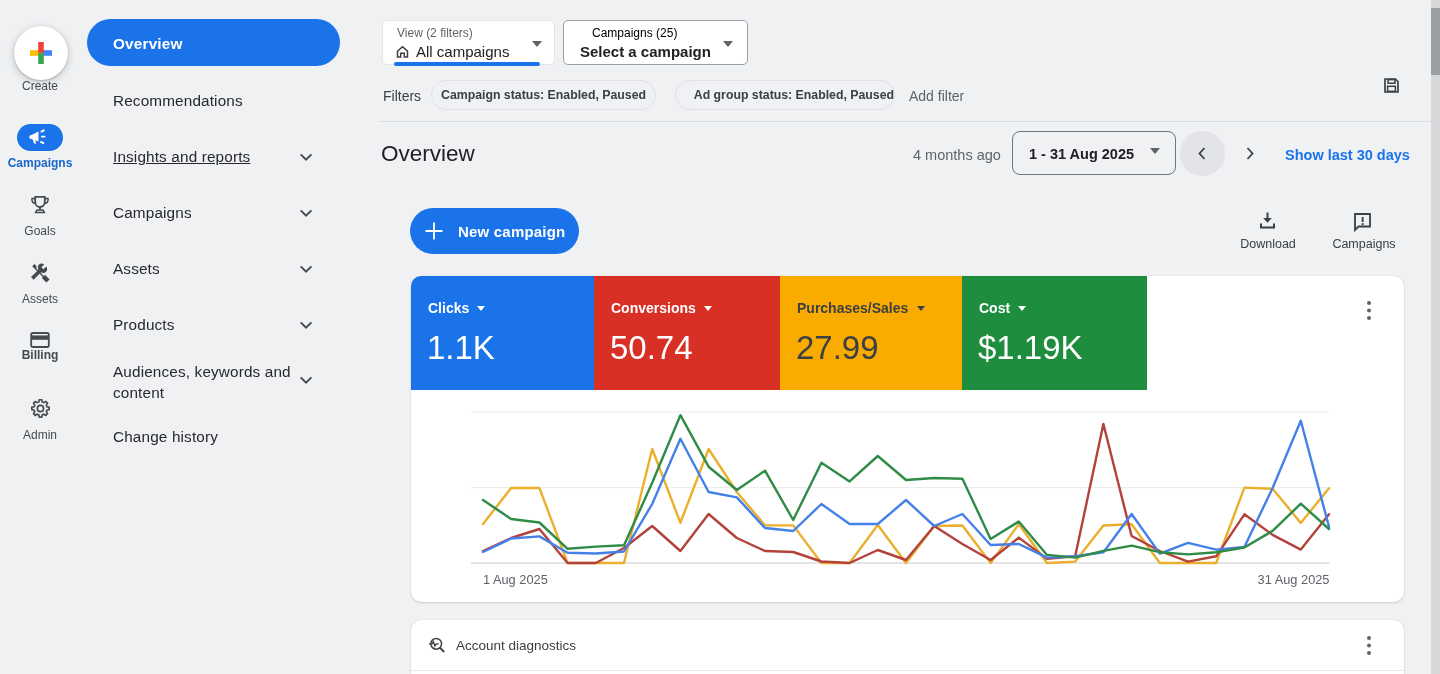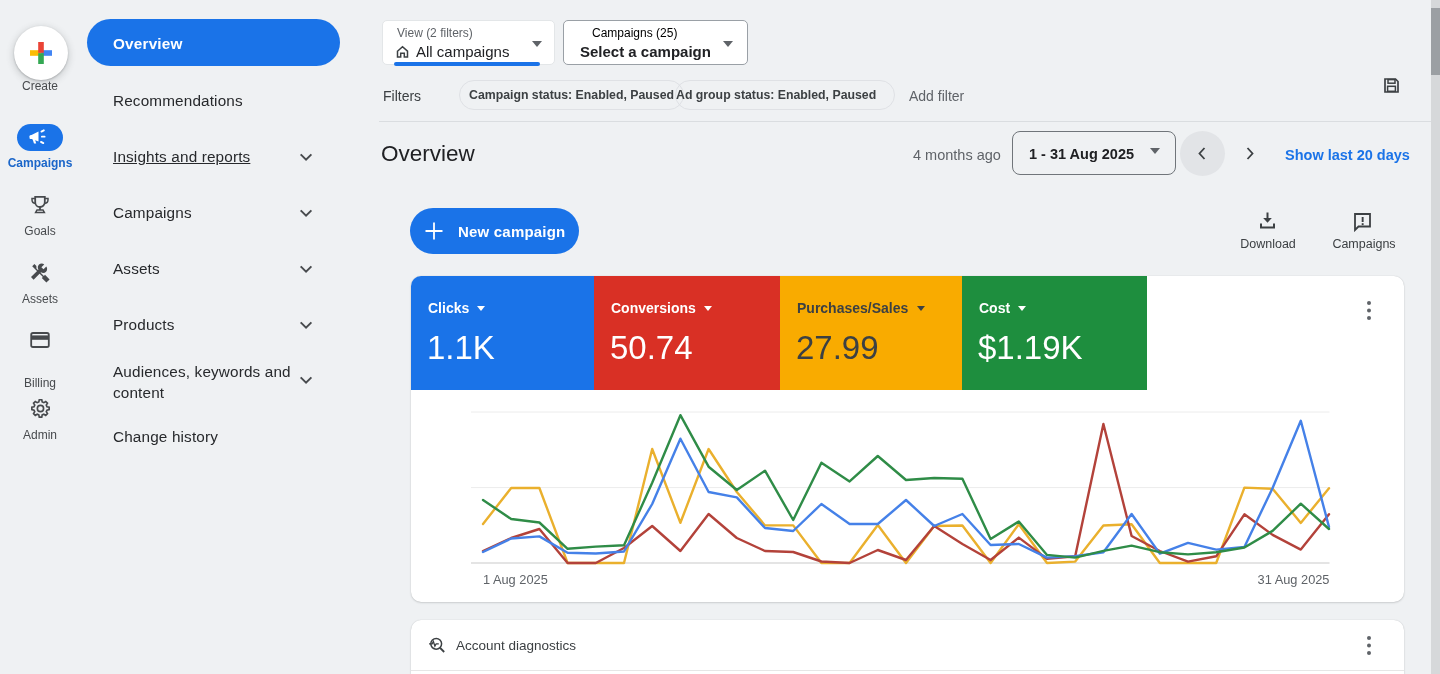--- a/index.html
+++ b/index.html
@@ -55,21 +55,21 @@
     <path d="M13.4 6.2 L16.2 3.4 C14.9 2.3 12.4 2.2 11 3.6 C9.6 5 9.5 7.2 10.4 8.7 L3 16.1 L5.6 18.7 L13 11.3 C14.5 12.2 16.7 12.1 18.1 10.7 C19.5 9.3 19.4 6.8 18.3 5.5 L15.5 8.3 Z"></path>
     <path d="M6.4 3 L4.2 5.2 L14.9 15.9 L13.8 17 L18.4 21.6 L21.6 18.4 L17 13.8 L15.9 14.9 L8.4 7.4 L8.4 5 Z"></path>
   </g>
 </svg>
 <div class="lbl" style="left:10px; top:292px; width:60px;">Assets</div>
 
 <svg class="abs" style="left:29px; top:329px;" width="22" height="22" viewBox="0 0 22 22">
   <rect x="2.2" y="4" width="17.6" height="14" rx="1.8" fill="none" stroke="#474a4d" stroke-width="1.8"></rect>
   <rect x="2.2" y="6.4" width="17.6" height="4.4" fill="#474a4d"></rect>
 </svg>
-<div class="lbl" style="left:10px; top:376px; width:60px;">Billing</div>
+<div class="lbl" style="left:10px; top:348px; width:60px;font-weight:bold;">Billing</div>
 
 <svg class="abs" style="left:29px; top:397px;" width="22" height="22" viewBox="0 0 24 24">
   <path fill="none" stroke="#474a4d" stroke-width="1.8" d="M13.9 3 l.5 2.4 1.8 .75 2.05-1.3 1.9 1.9-1.3 2.05 .75 1.8 2.4 .5 v2.7 l-2.4 .5-.75 1.8 1.3 2.05-1.9 1.9-2.05-1.3-1.8 .75-.5 2.4 h-2.7 l-.5-2.4-1.8-.75-2.05 1.3-1.9-1.9 1.3-2.05-.75-1.8-2.4-.5 v-2.7 l2.4-.5 .75-1.8-1.3-2.05 1.9-1.9 2.05 1.3 1.8-.75 .5-2.4 Z"></path>
   <circle cx="12.5" cy="12.5" r="3.4" fill="none" stroke="#474a4d" stroke-width="1.8"></circle>
 </svg>
 <div class="lbl" style="left:10px; top:428px; width:60px;">Admin</div>
 
 <div class="abs" style="left:87px; top:19px; width:253px; height:47px; border-radius:24px; background:#1a73e8;"></div>
 <div class="abs" style="left:113px; top:35px; font-size:15.3px; color:#fff; font-weight:bold; letter-spacing:.2px;">Overview</div>
 <div class="navitem" style="top:92px;">Recommendations</div>
@@ -103,22 +103,22 @@
     </svg>
 <div class="abs" style="left:416px; top:43px; font-size:15px; color:#202124;">All campaigns</div>
 <div class="caret" style="left:532px; top:41px;"></div>
 
 <div class="abs" style="left:563px; top:20px; width:185px; height:45px; background:#fff; border:1px solid #9aa0a6; border-radius:5px;"></div>
 <div class="abs" style="left:592px; top:26px; font-size:12px; color:#000000;">Campaigns (25)</div>
 <div class="abs" style="left:580px; top:43px; font-size:15px; color:#202124; font-weight:bold;">Select a campaign</div>
 <div class="caret" style="left:723px; top:41px;"></div>
 
 <div class="abs" style="left:383px; top:88px; font-size:14px; color:#3c4043;">Filters</div>
-<div class="abs" style="left:459px; top:80px; width:225px; height:30px; border:1px solid #dfe1e5; border-radius:16px; font-size:12.3px; font-weight:bold; color:#3c4043; text-align:center; line-height:29px; white-space:nowrap;">Campaign status: Enabled, Paused</div>
-<div class="abs" style="left:675px; top:80px; width:220px; height:30px; border:1px solid #dfe1e5; border-radius:16px; font-size:12.3px; font-weight:bold; color:#3c4043; text-align:left; line-height:29px; white-space:nowrap;">Ad group status: Enabled, Paused</div>
+<div class="abs" style="left:431px; top:80px; width:225px; height:30px; border:1px solid #dfe1e5; border-radius:16px; font-size:12.3px; font-weight:bold; color:#3c4043; text-align:center; line-height:29px; white-space:nowrap;">Campaign status: Enabled, Paused</div>
+<div class="abs" style="left:675px; top:80px; width:220px; height:30px; border:1px solid #dfe1e5; border-radius:16px; font-size:12.3px; font-weight:bold; color:#3c4043; text-align:right; line-height:29px; white-space:nowrap;">Ad group status: Enabled, Paused</div>
 <div class="abs" style="left:909px; top:88px; font-size:14px; color:#5f6368;">Add filter</div>
 <svg class="abs" style="left:1382px; top:76px;" width="19" height="19" viewBox="0 0 19 19">
   <path d="M3 3 h10.5 L16 5.5 V16 H3 Z" fill="none" stroke="#3c4043" stroke-width="1.7"></path>
   <rect x="6" y="3.6" width="7" height="3.6" fill="none" stroke="#3c4043" stroke-width="1.5"></rect>
   <rect x="5.6" y="10.3" width="7.8" height="5" fill="none" stroke="#3c4043" stroke-width="1.5"></rect>
 </svg>
 <div class="lbl" style="left:1415px; top:101px; width:60px; font-size:12.5px; color:#3c4043;">Save</div>
 <div class="abs" style="left:379px; top:121px; width:1052px; height:1px; background:#dadde0;"></div>
 
 <div class="abs" style="left:381px; top:141px; font-size:22.5px; color:#202124;">Overview</div>
@@ -126,21 +126,21 @@
 <div class="abs" style="left:1012px; top:131px; width:164px; height:44px; background:transparent; border:1px solid #70757a; border-radius:8px;"></div>
 <div class="abs" style="left:1029px; top:146px; font-size:14.5px; color:#202124; font-weight:bold;">1 - 31 Aug 2025</div>
 <div class="caret" style="left:1150px; top:148px;"></div>
 <div class="abs" style="left:1180px; top:131px; width:45px; height:45px; border-radius:50%; background:#e2e4e7;"></div>
 <svg class="abs" style="left:1195px; top:146px;" width="15" height="15" viewBox="0 0 15 15">
       <path d="M9.5 2 L4.5 7.5 L9.5 13" fill="none" stroke="#3c4043" stroke-width="1.8"></path>
     </svg>
 <svg class="abs" style="left:1242px; top:146px;" width="15" height="15" viewBox="0 0 15 15">
       <path d="M5.5 2 L10.5 7.5 L5.5 13" fill="none" stroke="#3c4043" stroke-width="1.8"></path>
     </svg>
-<div class="abs" style="left:1285px; top:147px; font-size:14.5px; color:#1a73e8; font-weight:bold;">Show last 20 days</div>
+<div class="abs" style="left:1285px; top:147px; font-size:14.5px; color:#1a73e8; font-weight:bold;">Show last 30 days</div>
 
 <div class="abs" style="left:410px; top:208px; width:169px; height:46px; border-radius:23px; background:#1a73e8;"></div>
 <svg class="abs" style="left:423px; top:220px;" width="22" height="22" viewBox="0 0 22 22">
       <path d="M11 2.5 V19.5 M2.5 11 H19.5" stroke="#fff" stroke-width="1.8"></path>
     </svg>
 <div class="abs" style="left:458px; top:223px; font-size:15px; color:#fff; font-weight:bold; letter-spacing:.2px;">New campaign</div>
 
 <svg class="abs" style="left:1257px; top:210px;" width="21" height="21" viewBox="0 0 21 21">
   <path d="M10.5 2.5 V10.5" stroke="#3c4043" stroke-width="2" fill="none"></path>
   <path d="M6.2 8 L10.5 12.8 L14.8 8 Z" fill="#3c4043"></path>

